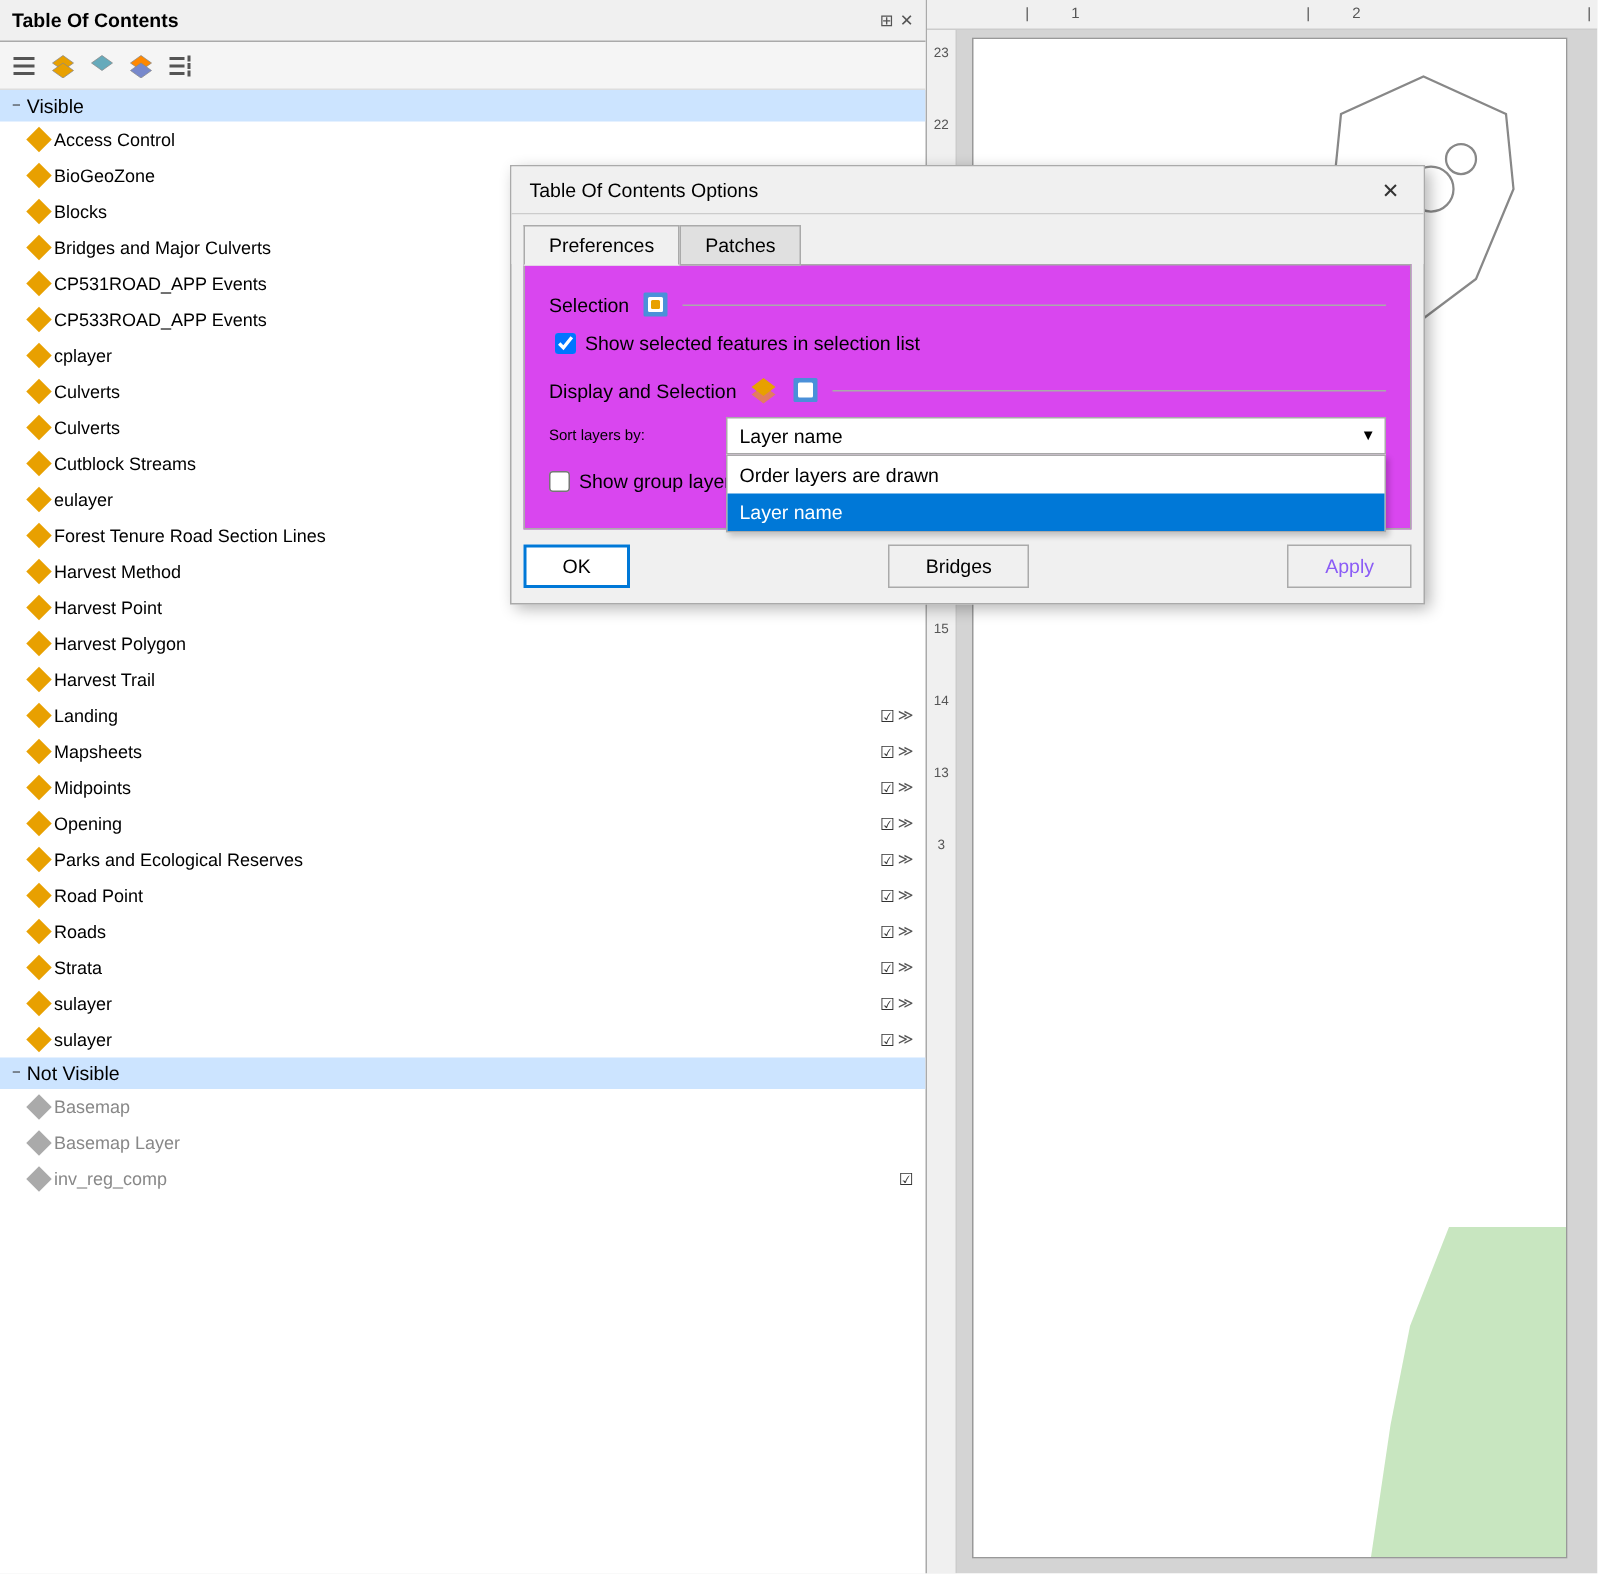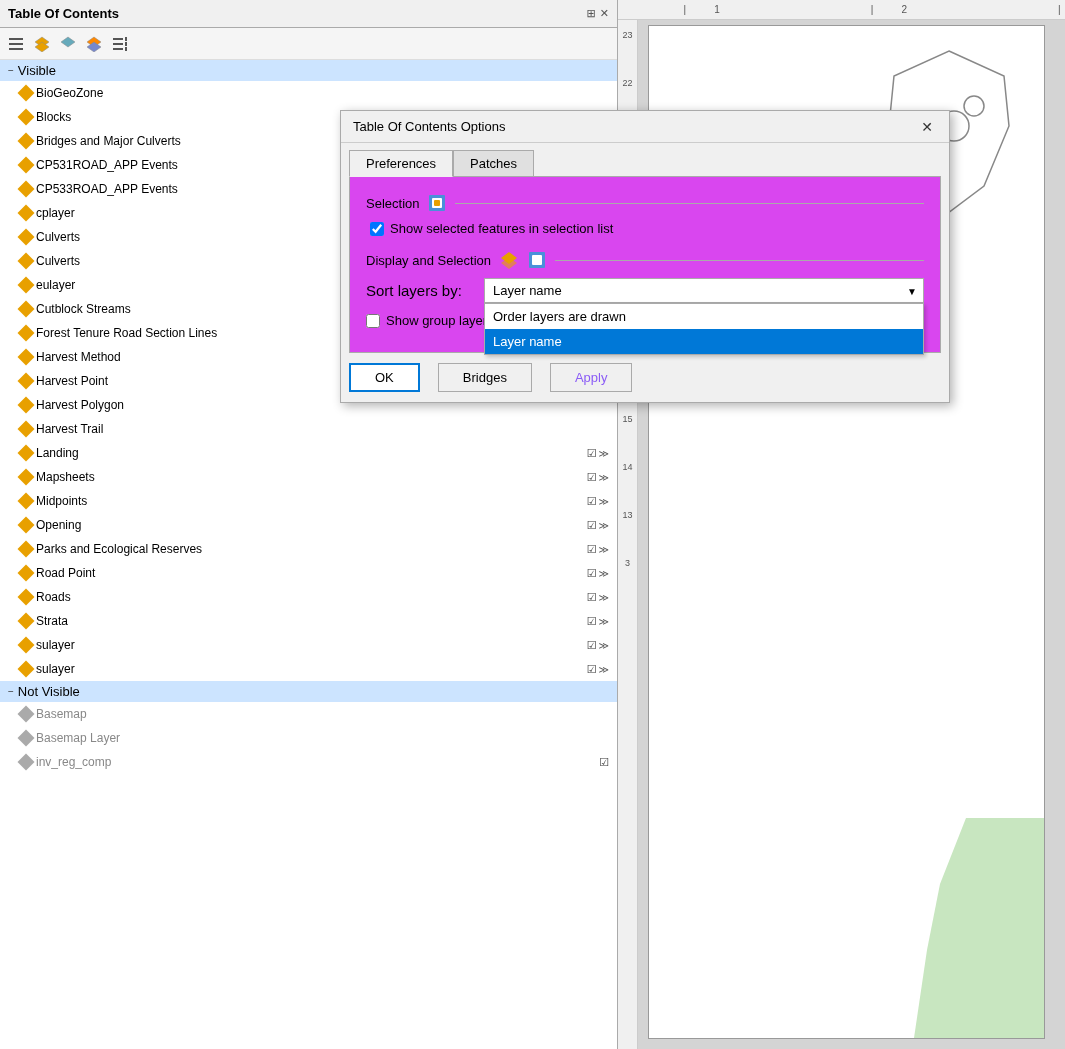--- a/index.html
+++ b/index.html
@@ -337,21 +337,21 @@
 
     
     .form-row {
       display: flex;
       align-items: center;
       gap: 8px;
       margin-bottom: 10px;
     }
 
     .form-label {
-      font-size: 15px;
+      font-size: 10px;
       min-width: 110px;
     }
 
     .form-select-wrapper {
       position: relative;
       flex: 1;
     }
 
     
     .dropdown-open {
@@ -382,22 +382,22 @@
     .show-group-row {
       display: flex;
       align-items: center;
       gap: 6px;
       margin-bottom: 8px;
     }
 
     
     .dialog-footer {
       display: flex;
-      justify-content: flex-start;
-      gap: 18px;
+      justify-content: space-between;
+      gap: 6px;
       padding: 10px 8px;
     }
 
     .btn {
       padding: 5px 24px;
       font-size: 13px;
       cursor: pointer;
       border: 1px solid #aaa;
       background: #f0f0f0;
     }
@@ -463,20 +463,24 @@
     </div>
     <div class="toc-content">
 
       <div class="toc-section-header">
         <span class="collapse-icon">−</span>
         <span>Visible</span>
       </div>
 
       <div class="layer-item">
         <div class="diamond-icon"></div>
+        <span class="layer-name">Access Control</span>
+      </div>
+      <div class="layer-item">
+        <div class="diamond-icon"></div>
         <span class="layer-name">BioGeoZone</span>
       </div>
       <div class="layer-item">
         <div class="diamond-icon"></div>
         <span class="layer-name">Blocks</span>
       </div>
       <div class="layer-item">
         <div class="diamond-icon"></div>
         <span class="layer-name">Bridges and Major Culverts</span>
       </div>
@@ -495,25 +499,25 @@
       <div class="layer-item">
         <div class="diamond-icon"></div>
         <span class="layer-name">Culverts</span>
       </div>
       <div class="layer-item">
         <div class="diamond-icon"></div>
         <span class="layer-name">Culverts</span>
       </div>
       <div class="layer-item">
         <div class="diamond-icon"></div>
+        <span class="layer-name">Cutblock Streams</span>
+      </div>
+      <div class="layer-item">
+        <div class="diamond-icon"></div>
         <span class="layer-name">eulayer</span>
-      </div>
-      <div class="layer-item">
-        <div class="diamond-icon"></div>
-        <span class="layer-name">Cutblock Streams</span>
       </div>
       <div class="layer-item">
         <div class="diamond-icon"></div>
         <span class="layer-name">Forest Tenure Road Section Lines</span>
       </div>
       <div class="layer-item">
         <div class="diamond-icon"></div>
         <span class="layer-name">Harvest Method</span>
       </div>
       <div class="layer-item">

